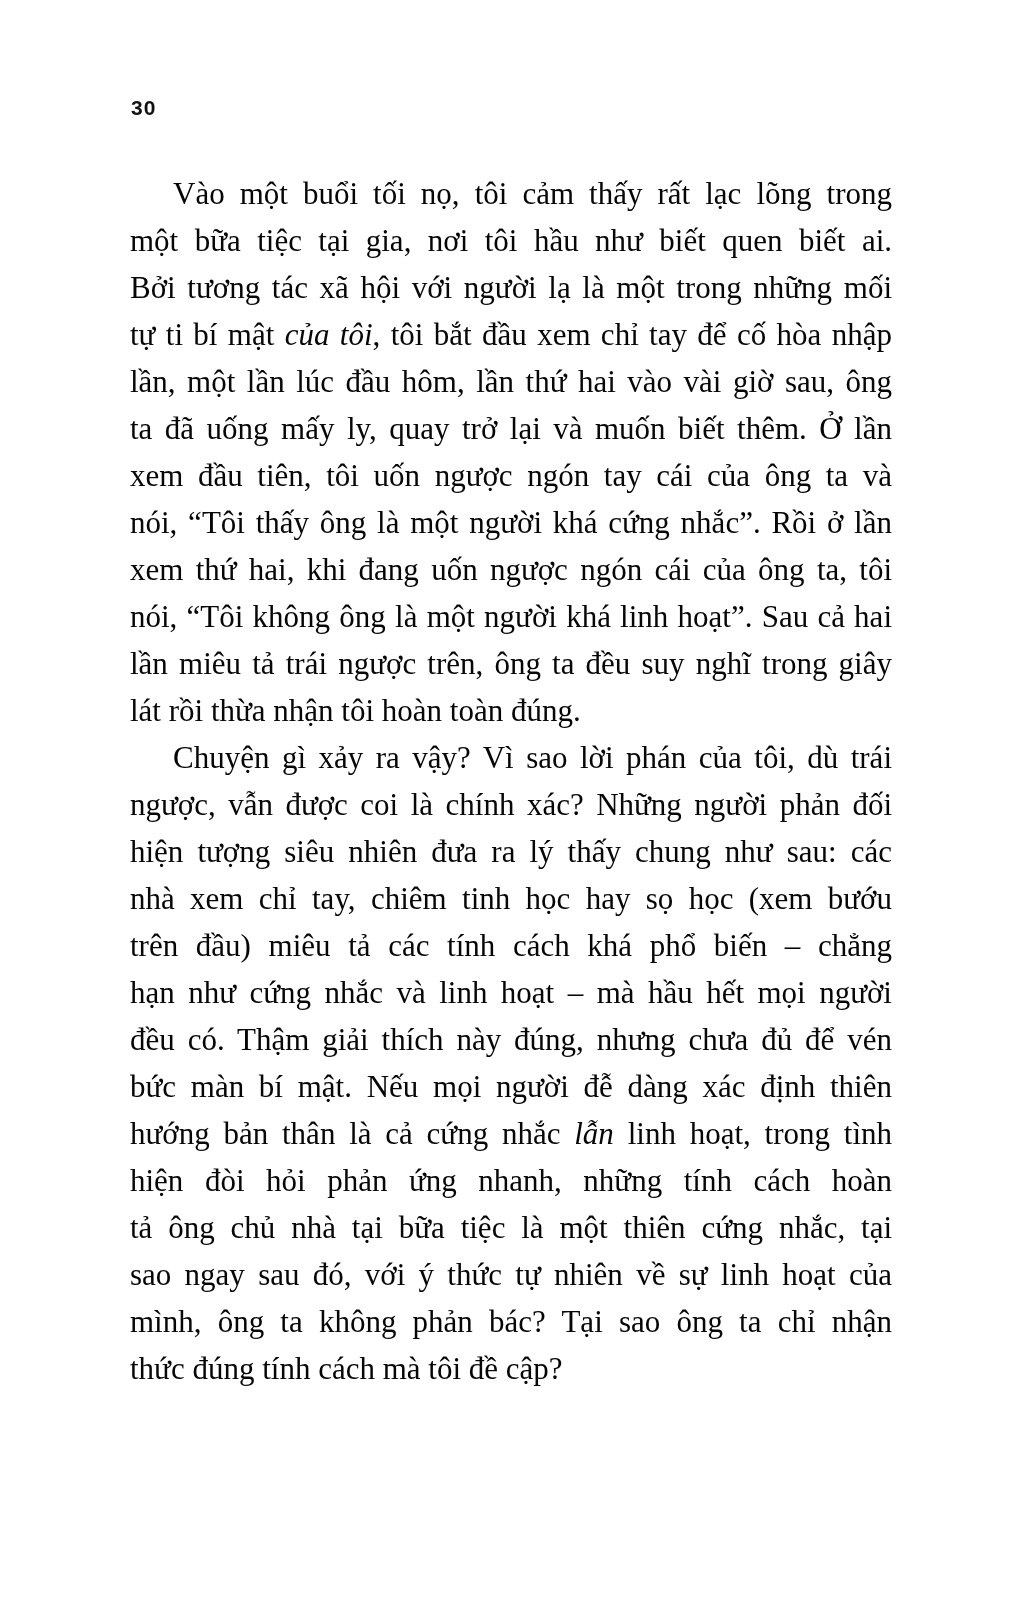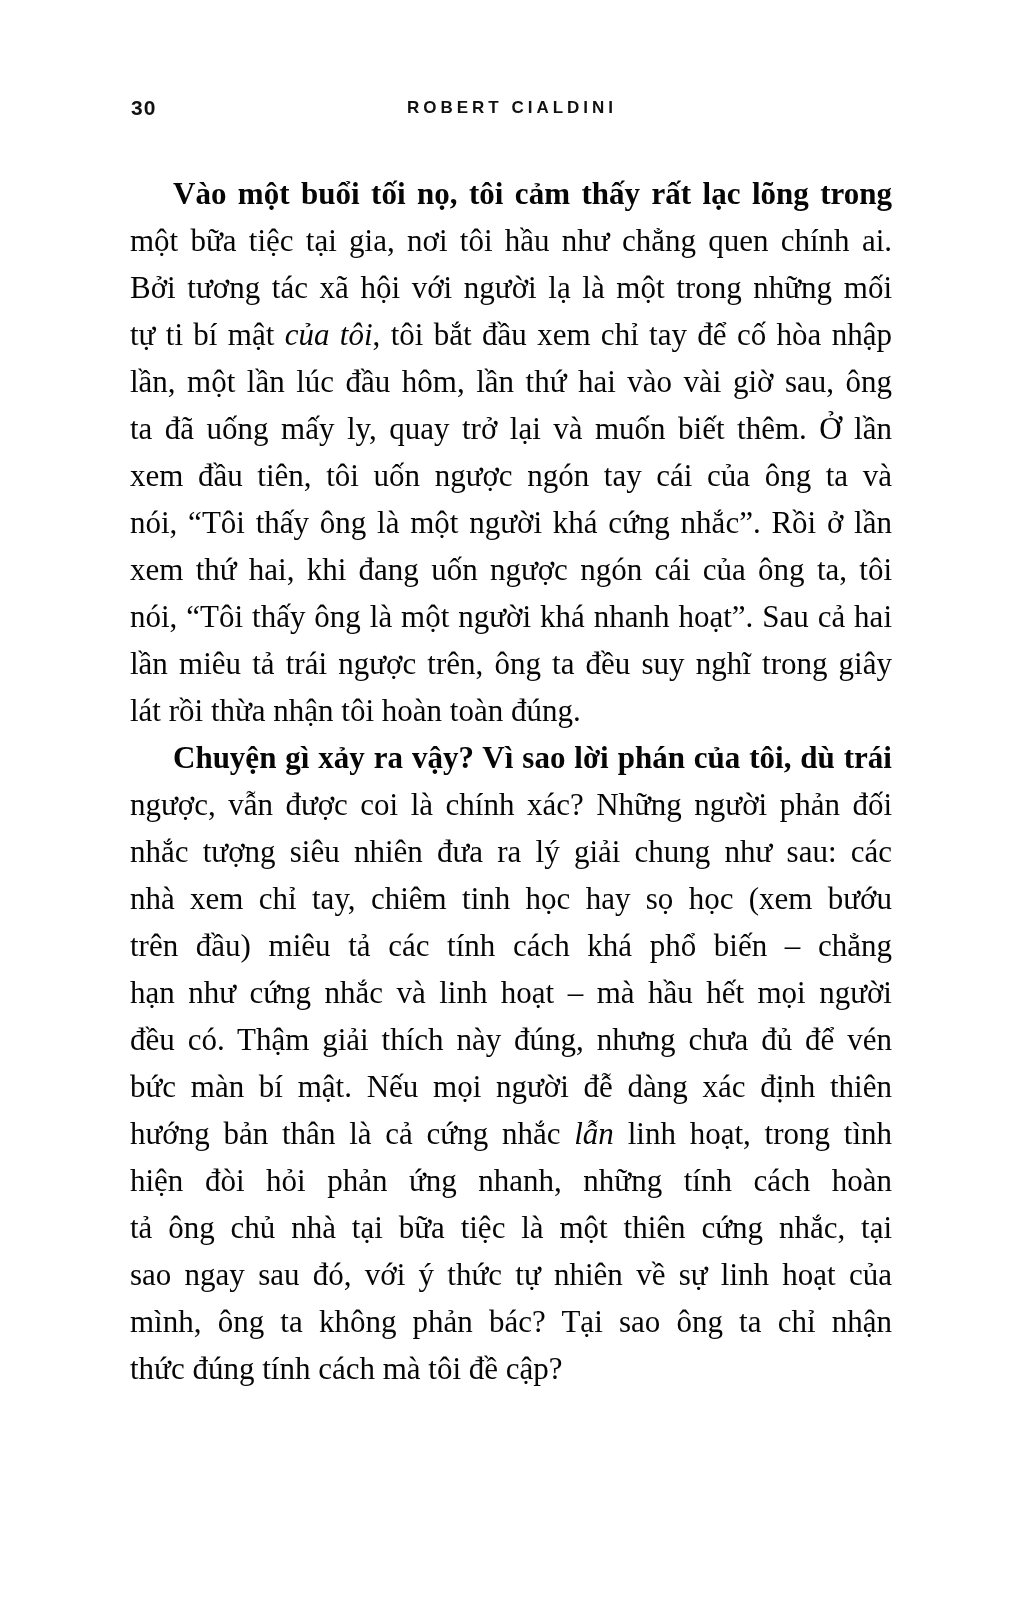--- a/index.html
+++ b/index.html
@@ -55,50 +55,48 @@
     text-align: justify;
     text-align-last: justify;
     -moz-text-align-last: justify;
   }
   .line.para-end {
     text-align-last: left;
     -moz-text-align-last: left;
   }
   .line.indent {
     text-indent: 43px;
-    font-weight: bold;
   }
   .line em {
     font-style: italic;
   }
 </style>
 </head>
 <body>
 
 <header class="page-header">
   <span class="page-number">30</span>
-  <span class="running-header">ROBERT CIALDINI</span>
 </header>
 
 <main class="body-text">
     <div class="line indent"><span>Vào một buổi tối nọ, tôi cảm thấy rất lạc lõng trong</span></div>
-    <div class="line"><span>một bữa tiệc tại gia, nơi tôi hầu như chẳng quen chính ai.</span></div>
+    <div class="line"><span>một bữa tiệc tại gia, nơi tôi hầu như biết quen biết ai.</span></div>
     <div class="line"><span>Bởi tương tác xã hội với người lạ là một trong những mối</span></div>
     <div class="line"><span>tự ti bí mật </span><em>của tôi</em><span>, tôi bắt đầu xem chỉ tay để cố hòa nhập</span></div>
     <div class="line"><span>lần, một lần lúc đầu hôm, lần thứ hai vào vài giờ sau, ông</span></div>
     <div class="line"><span>ta đã uống mấy ly, quay trở lại và muốn biết thêm. Ở lần</span></div>
     <div class="line"><span>xem đầu tiên, tôi uốn ngược ngón tay cái của ông ta và</span></div>
     <div class="line"><span>nói, “Tôi thấy ông là một người khá cứng nhắc”. Rồi ở lần</span></div>
     <div class="line"><span>xem thứ hai, khi đang uốn ngược ngón cái của ông ta, tôi</span></div>
-    <div class="line"><span>nói, “Tôi thấy ông là một người khá nhanh hoạt”. Sau cả hai</span></div>
+    <div class="line"><span>nói, “Tôi không ông là một người khá linh hoạt”. Sau cả hai</span></div>
     <div class="line"><span>lần miêu tả trái ngược trên, ông ta đều suy nghĩ trong giây</span></div>
     <div class="line para-end"><span>lát rồi thừa nhận tôi hoàn toàn đúng.</span></div>
     <div class="line indent"><span>Chuyện gì xảy ra vậy? Vì sao lời phán của tôi, dù trái</span></div>
     <div class="line"><span>ngược, vẫn được coi là chính xác? Những người phản đối</span></div>
-    <div class="line"><span>nhắc tượng siêu nhiên đưa ra lý giải chung như sau: các</span></div>
+    <div class="line"><span>hiện tượng siêu nhiên đưa ra lý thấy chung như sau: các</span></div>
     <div class="line"><span>nhà xem chỉ tay, chiêm tinh học hay sọ học (xem bướu</span></div>
     <div class="line"><span>trên đầu) miêu tả các tính cách khá phổ biến – chẳng</span></div>
     <div class="line"><span>hạn như cứng nhắc và linh hoạt – mà hầu hết mọi người</span></div>
     <div class="line"><span>đều có. Thậm giải thích này đúng, nhưng chưa đủ để vén</span></div>
     <div class="line"><span>bức màn bí mật. Nếu mọi người đễ dàng xác định thiên</span></div>
     <div class="line"><span>hướng bản thân là cả cứng nhắc </span><em>lẫn</em><span> linh hoạt, trong tình</span></div>
     <div class="line"><span>hiện đòi hỏi phản ứng nhanh, những tính cách hoàn</span></div>
     <div class="line"><span>tả ông chủ nhà tại bữa tiệc là một thiên cứng nhắc, tại</span></div>
     <div class="line"><span>sao ngay sau đó, với ý thức tự nhiên về sự linh hoạt của</span></div>
     <div class="line"><span>mình, ông ta không phản bác? Tại sao ông ta chỉ nhận</span></div>

